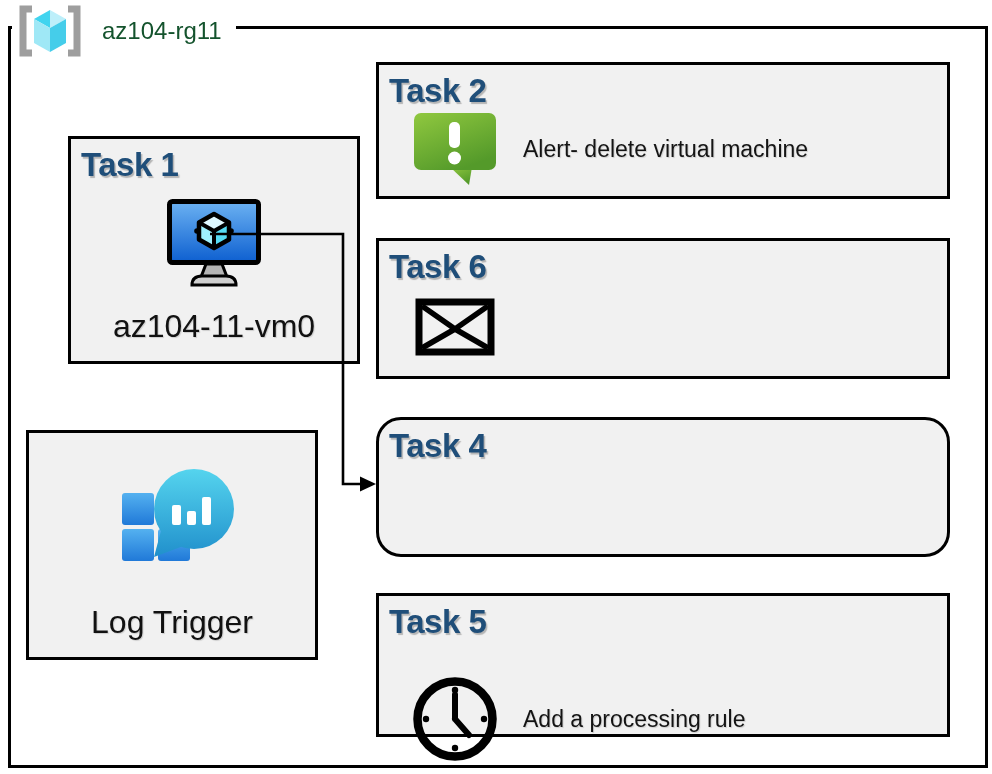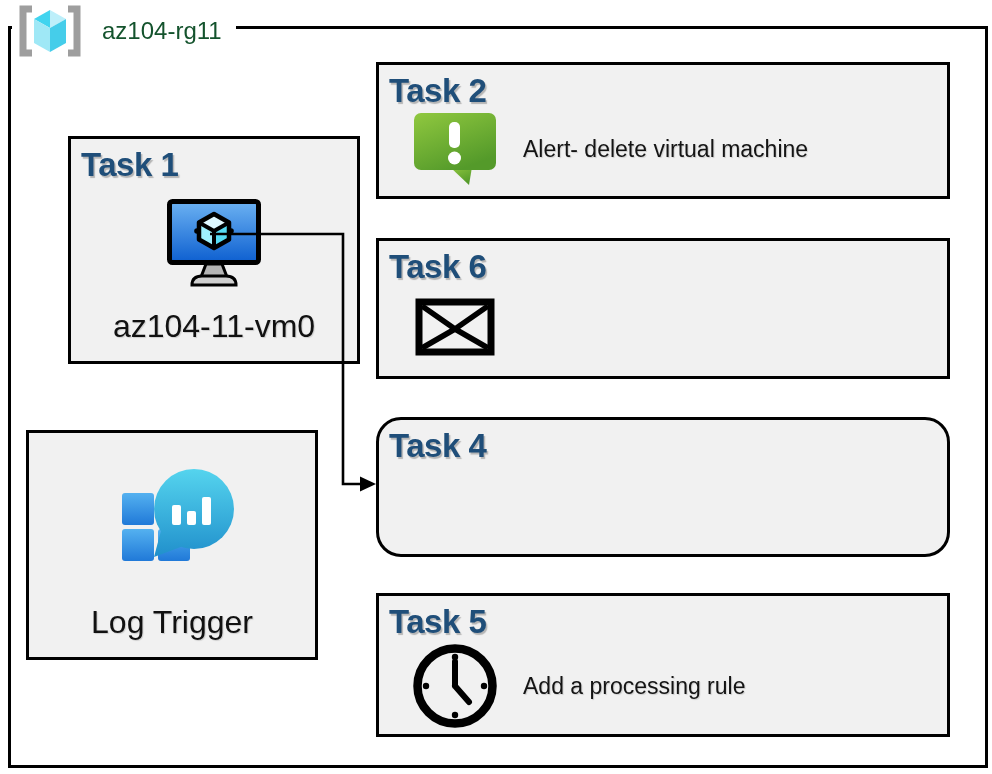--- a/index.html
+++ b/index.html
@@ -33,21 +33,21 @@
   .center-col{flex:1 1 auto;display:flex;align-items:center;justify-content:center;}
   .bottom-label{
     text-align:center;font-size:32px;color:#111;margin:0 0 16px 0;white-space:nowrap;
     text-shadow:1px 1px 1px rgba(0,0,0,0.15);
   }
   #task1{left:26px;top:136px;width:292px;height:228px;margin-left:42px;}
   #task6{left:26px;top:430px;width:292px;height:230px;}
   #task2{left:376px;top:62px;width:574px;height:137px;}
   #task3{left:376px;top:238px;width:574px;height:141px;}
   #task4{left:376px;top:417px;width:574px;height:140px;border-radius:25px;}
-  #task5{left:376px;top:593px;width:574px;height:144px;}
+  #task5{left:376px;top:593px;width:574px;height:144px;gap:33px;}
   .connector{position:absolute;left:0;top:0;z-index:2;pointer-events:none;}
   .vm-wrap{position:relative;z-index:3;}
 </style>
 </head>
 <body>
 
 <div id="canvas">
 
   <div class="outer-border"></div>
 

